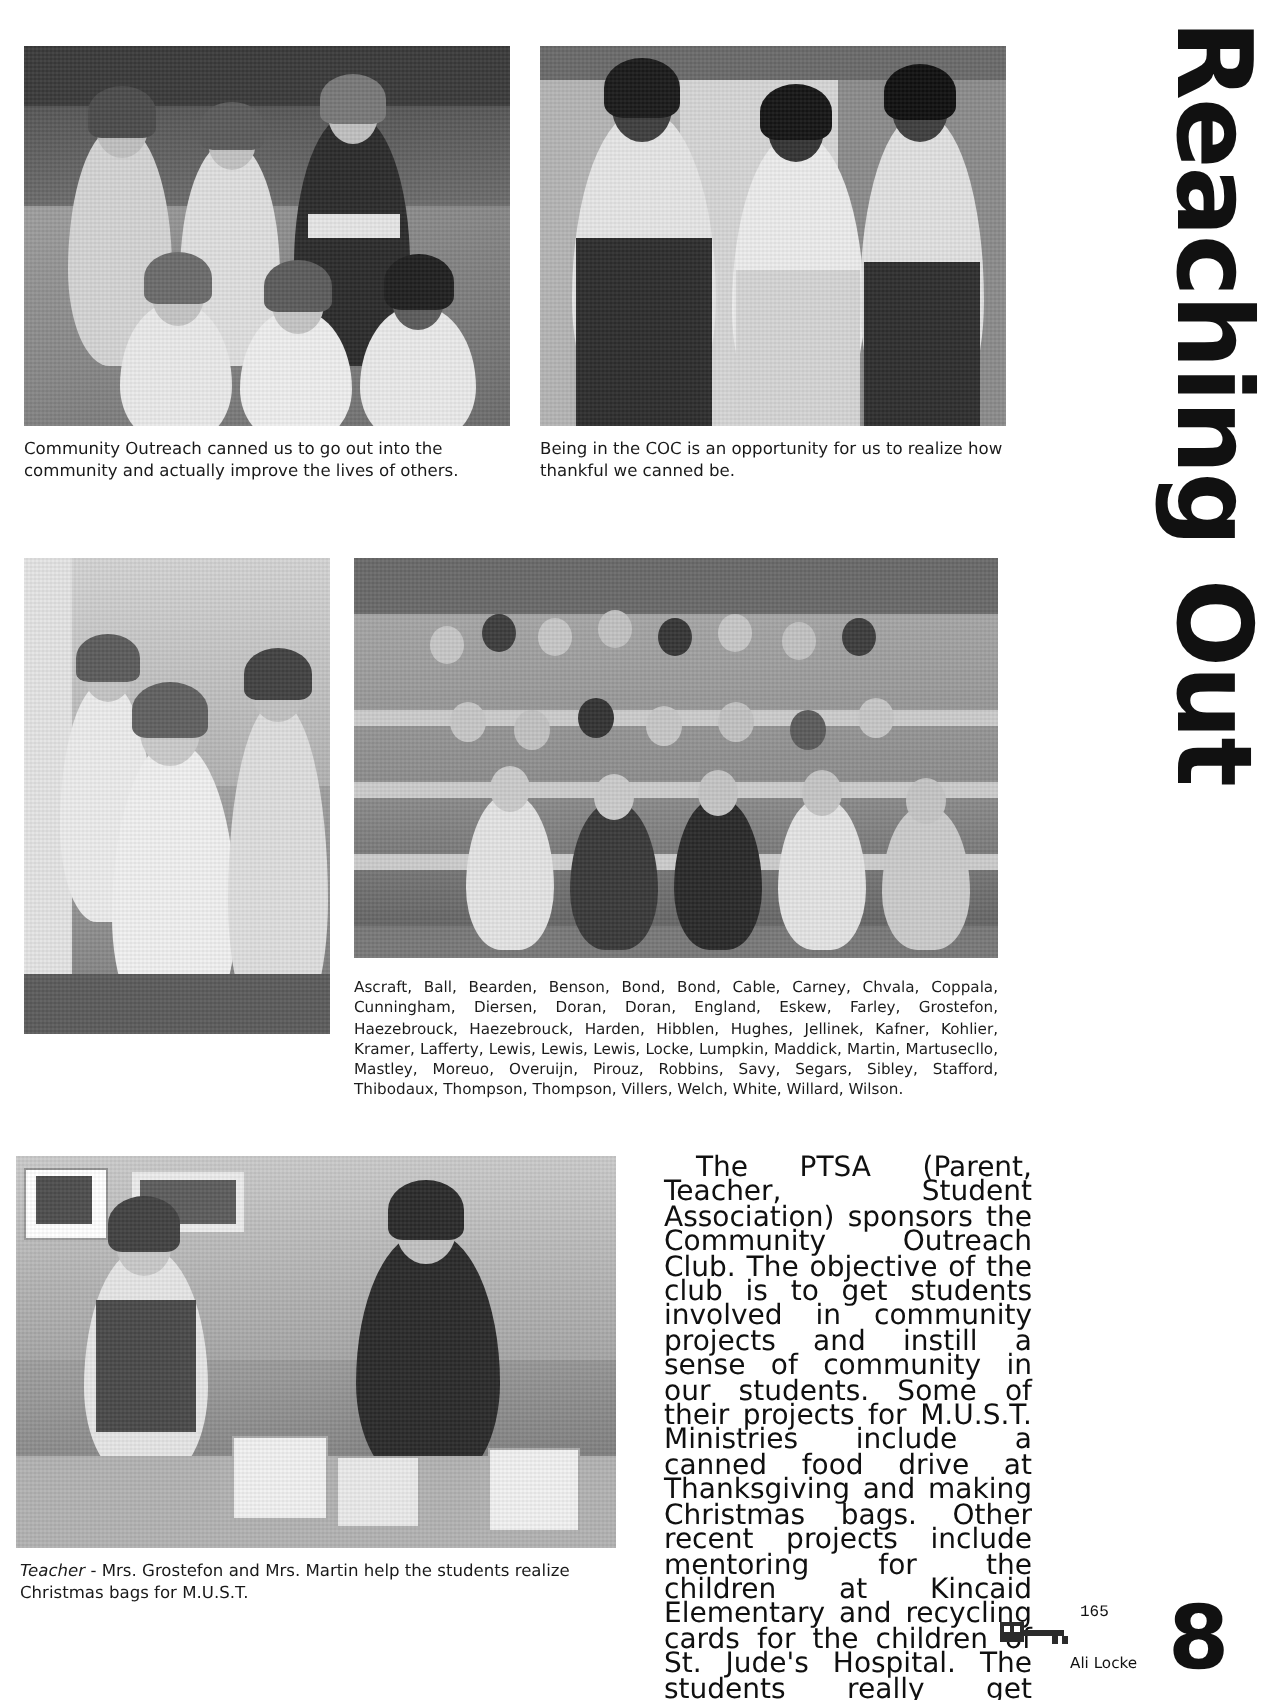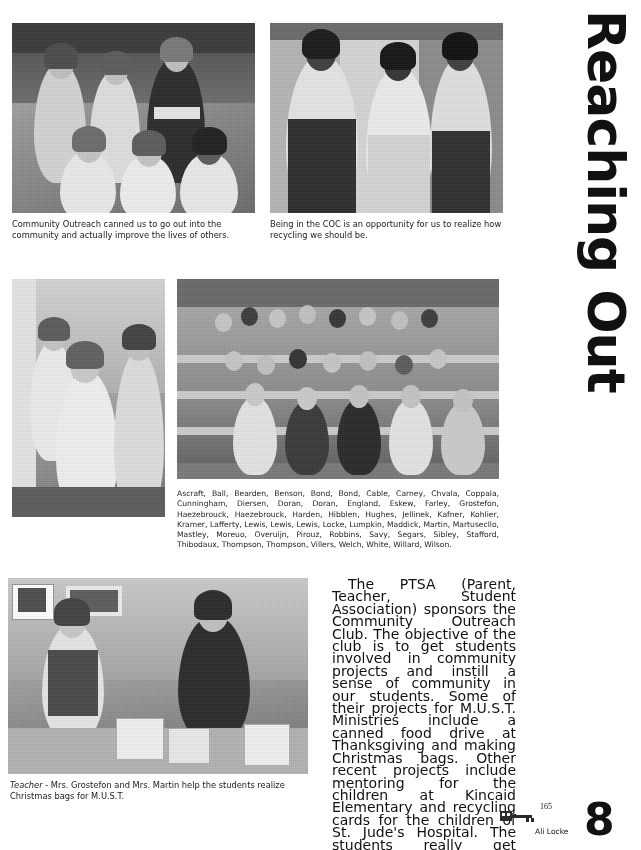--- a/index.html
+++ b/index.html
@@ -71,21 +71,21 @@
     font-size:14px;
     line-height:12.4px;
     text-align:justify;
     color:#101010;
     text-indent:16px;
   }
 
   
   .pagenum{
     position:absolute;left:540px;top:802px;
-    font-family:Liberation Serif, serif;
+    font-family:Liberation Mono, monospace;
     font-size:8px;color:#111;
   }
   .credit{
     position:absolute;left:535px;top:827px;
     font-family:"DejaVu Sans", sans-serif;
     font-size:7.6px;color:#111;
   }
   .keyicon{position:absolute;left:500px;top:808px;}
   .bignum{
     position:absolute;left:584px;top:798px;
@@ -147,21 +147,21 @@
     <div class="head" style="left:114px;top:26px;width:28px;height:32px;background:#3f3226;"></div>
     <div class="head" style="left:110px;top:19px;width:36px;height:28px;background:#191511;border-radius:50% 50% 25% 25%;"></div>
     <div style="position:absolute;left:98px;top:112px;width:62px;height:78px;background:#d9d5cb;"></div>
 
     <div class="fig" style="left:160px;top:34px;width:62px;height:156px;background:#e5e1d7;"></div>
     <div class="head" style="left:176px;top:16px;width:28px;height:32px;background:#4c3d2c;"></div>
     <div class="head" style="left:172px;top:9px;width:36px;height:28px;background:#13100d;border-radius:50% 50% 25% 25%;"></div>
     <div style="position:absolute;left:162px;top:108px;width:58px;height:82px;background:#302f2c;"></div>
     <div class="grain"></div>
   </div>
-  <div class="cap" style="left:270px;top:219px;width:236px;">Being in the COC is an opportunity for us to realize how recycling we should be.</div>
+  <div class="cap" style="left:270px;top:219px;width:236px;">Being in the COC is an opportunity for us to realize how thankful we canned be.</div>
 
   <div class="vtitle">Reaching Out</div>
 
   <div class="photo" style="left:12px;top:279px;width:153px;height:238px;background:linear-gradient(170deg,#cdc9bf 0%,#a7a49a 50%,#75736c 100%);">
     <div style="position:absolute;left:0;top:0;width:100%;height:48%;background:linear-gradient(180deg,#d8d4ca,#b6b2a8);"></div>
     <div style="position:absolute;left:0;top:0;width:24px;height:100%;background:#e7e4da;"></div>
     <div class="fig" style="left:18px;top:62px;width:46px;height:120px;background:#efece3;"></div>
     <div class="head" style="left:30px;top:44px;width:24px;height:28px;background:#d2c4ad;"></div>
     <div class="head" style="left:26px;top:38px;width:32px;height:24px;background:#6b5a42;border-radius:50% 50% 20% 20%;"></div>
 

